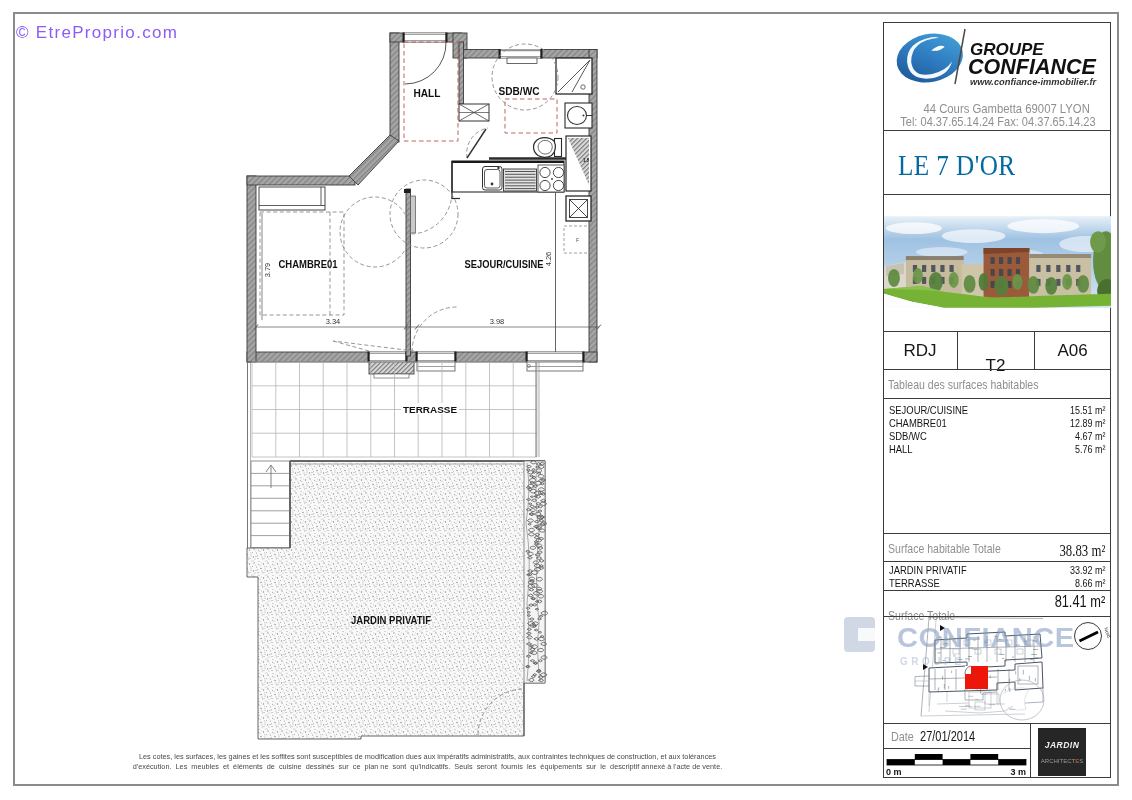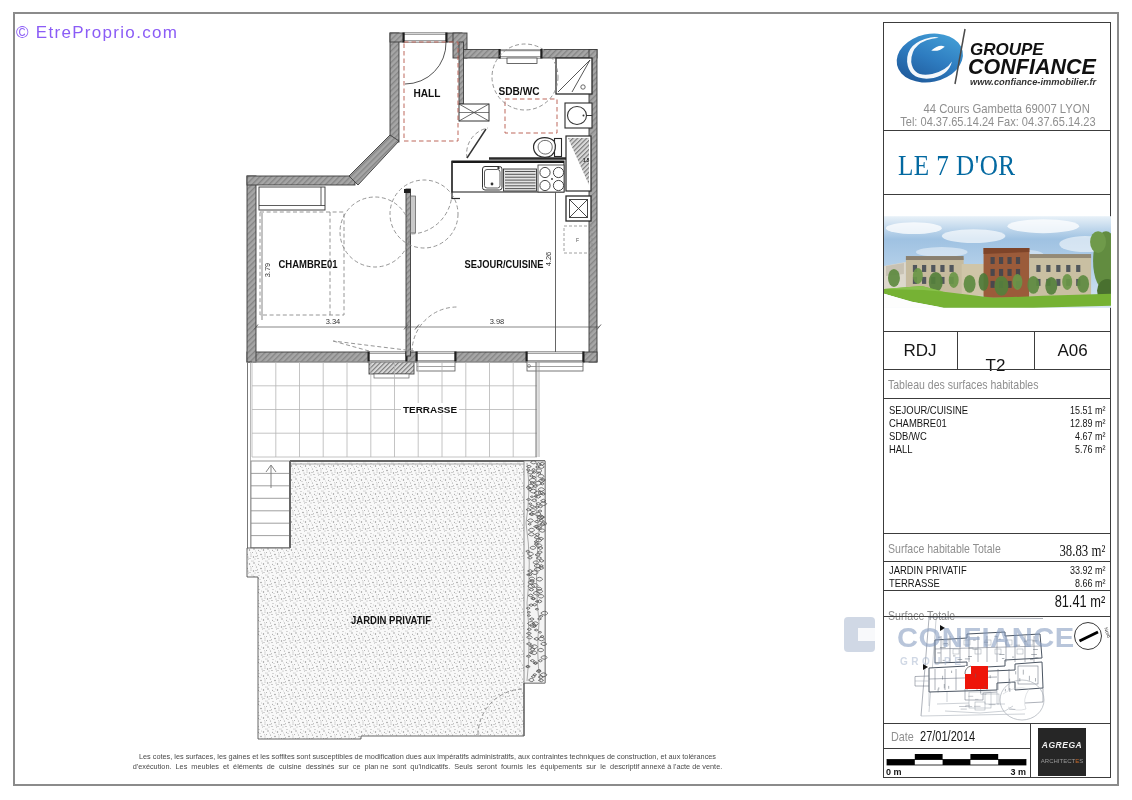--- a/index.html
+++ b/index.html
@@ -643,19 +643,19 @@
 <rect x="4" y="11.5" width="27.8" height="5.5" fill="#000"></rect>
 <rect x="59.6" y="11.5" width="27.8" height="5.5" fill="#000"></rect>
 <rect x="115.2" y="11.5" width="27.8" height="5.5" fill="#000"></rect>
 <rect x="31.8" y="6" width="27.8" height="5.5" fill="#000"></rect>
 <rect x="87.4" y="6" width="27.8" height="5.5" fill="#000"></rect>
 <text x="3" y="27" font-size="9" font-weight="bold" fill="#111">0 m</text>
 <text x="143" y="27" font-size="9" font-weight="bold" fill="#111" text-anchor="end">3 m</text>
 </svg>
 
 <div class="abs" style="left:1038px; top:728px; width:48px; height:48px; background:#262626;"></div>
-<div class="abs" style="left:1038px; top:740px; width:48px; text-align:center; font-size:8.5px; font-style:italic; font-weight:bold; color:#f0f0f0; letter-spacing:0.5px;">AGREGA</div>
+<div class="abs" style="left:1038px; top:740px; width:48px; text-align:center; font-size:8.5px; font-style:italic; font-weight:bold; color:#f0f0f0; letter-spacing:0.5px;">JARDIN</div>
 <div class="abs" style="left:1038px; top:758px; width:48px; text-align:center; font-size:6px; color:#999;">ARCHITECT<span style="color:#c96a2a;">E</span>S</div>
 
 <div class="abs" style="left:844px; top:617px; width:31px; height:35px; background:rgba(150,168,198,0.45); border-radius:4px;"></div>
 <div class="abs" style="left:858px; top:628px; width:20px; height:13px; background:rgba(255,255,255,0.85);"></div>
 <div class="abs" style="left:897px; top:622px; font-size:28px; font-weight:bold; color:rgba(125,150,188,0.55); letter-spacing:0.5px;"><span class="cL" style="transform:scaleX(1.04);">CONFIANCE</span></div>
 <div class="abs" style="left:900px; top:656px; font-size:10px; font-weight:bold; color:rgba(150,168,198,0.45); letter-spacing:3.5px;">GROUPE</div>
 
 </body></html>

